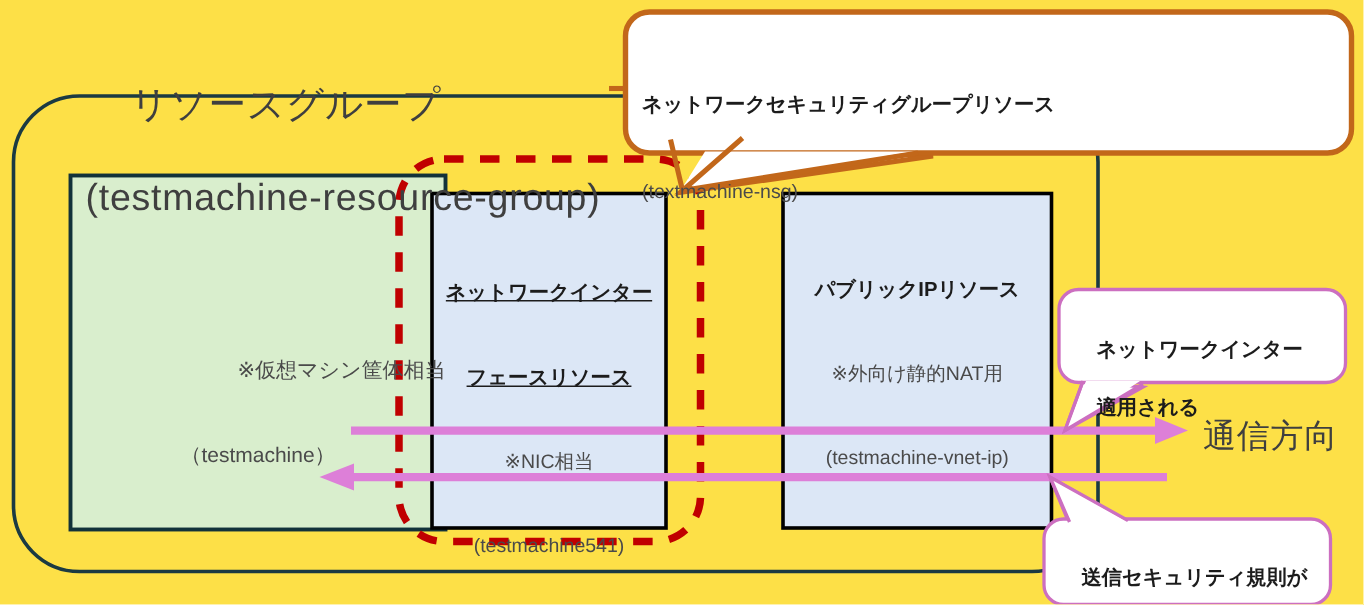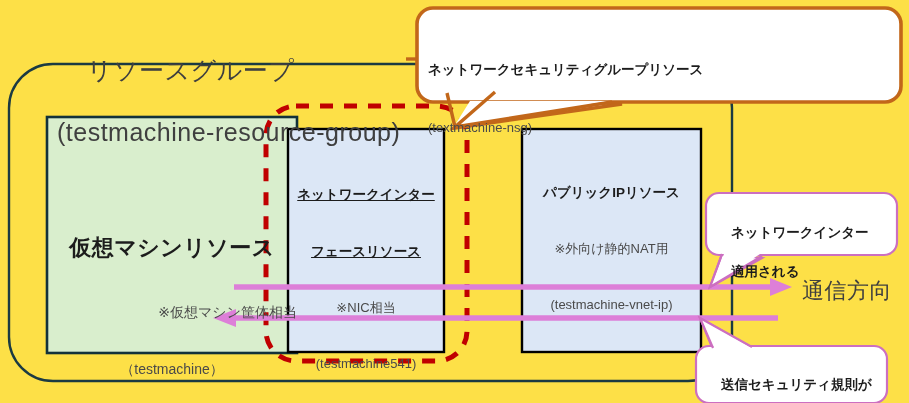--- a/index.html
+++ b/index.html
@@ -182,21 +182,20 @@
     <path d="M 752 347 L 700 318 L 713 348" fill="none" stroke="#cc6fc0" stroke-width="2.2"></path>
 
   </svg>
 
   <div class="txt" id="rg-title">
     <span>リソースグループ</span>
     <span class="line2">(testmachine-resource-group)</span>
   </div>
 
   <div class="txt center" id="vm-text">
-    <span class="hd">仮想マシンリソース</span>
     <span class="sub">※仮想マシン筐体相当</span>
     <span class="sub2">（testmachine）</span>
   </div>
 
   <div class="txt center" id="nic-text">
     <span class="hd">ネットワークインター</span>
     <span class="hd">フェースリソース</span>
     <span class="sub">※NIC相当</span>
     <span class="sub">(testmachine541)</span>
     

